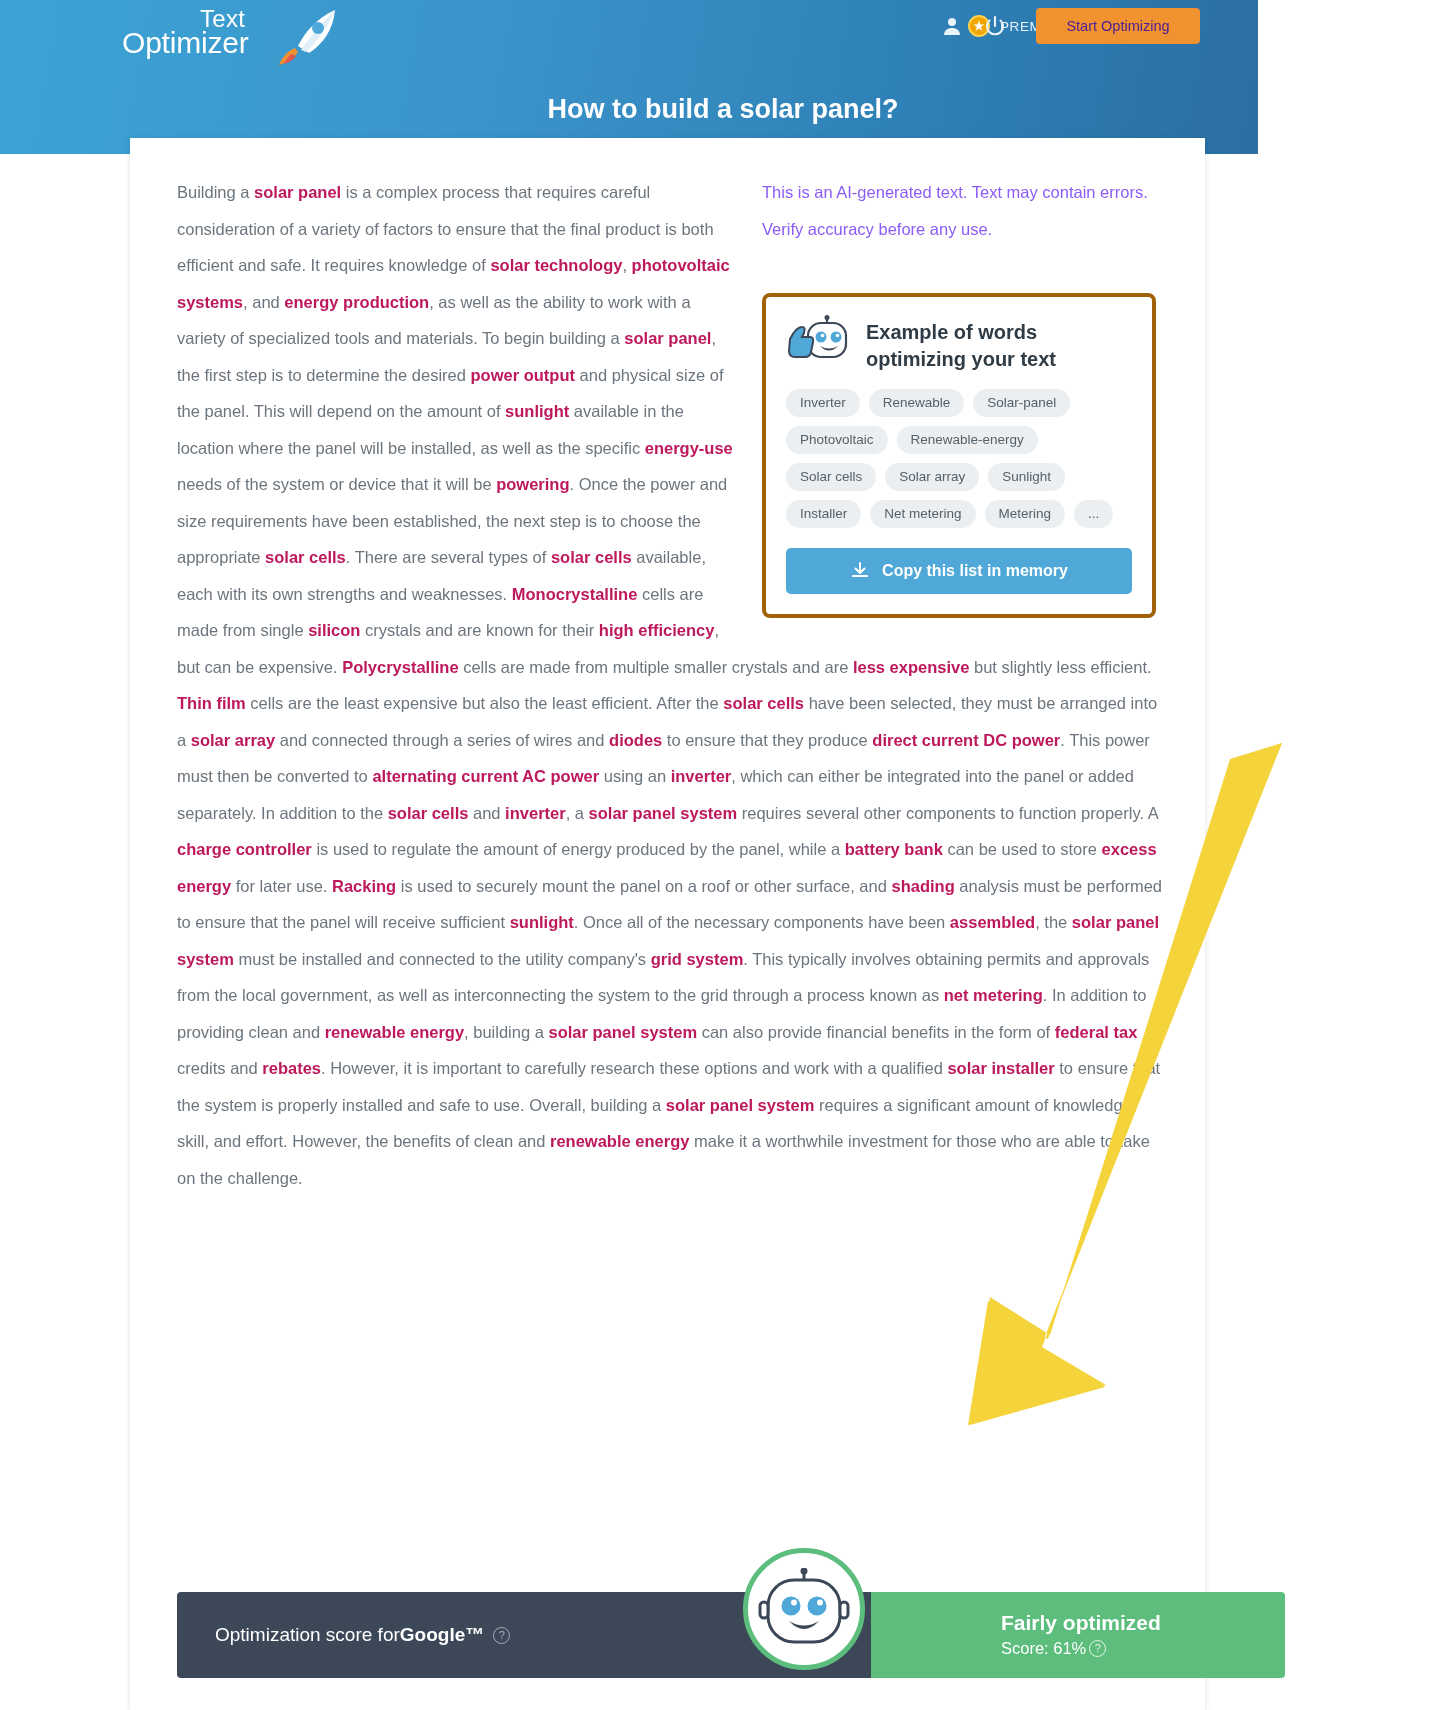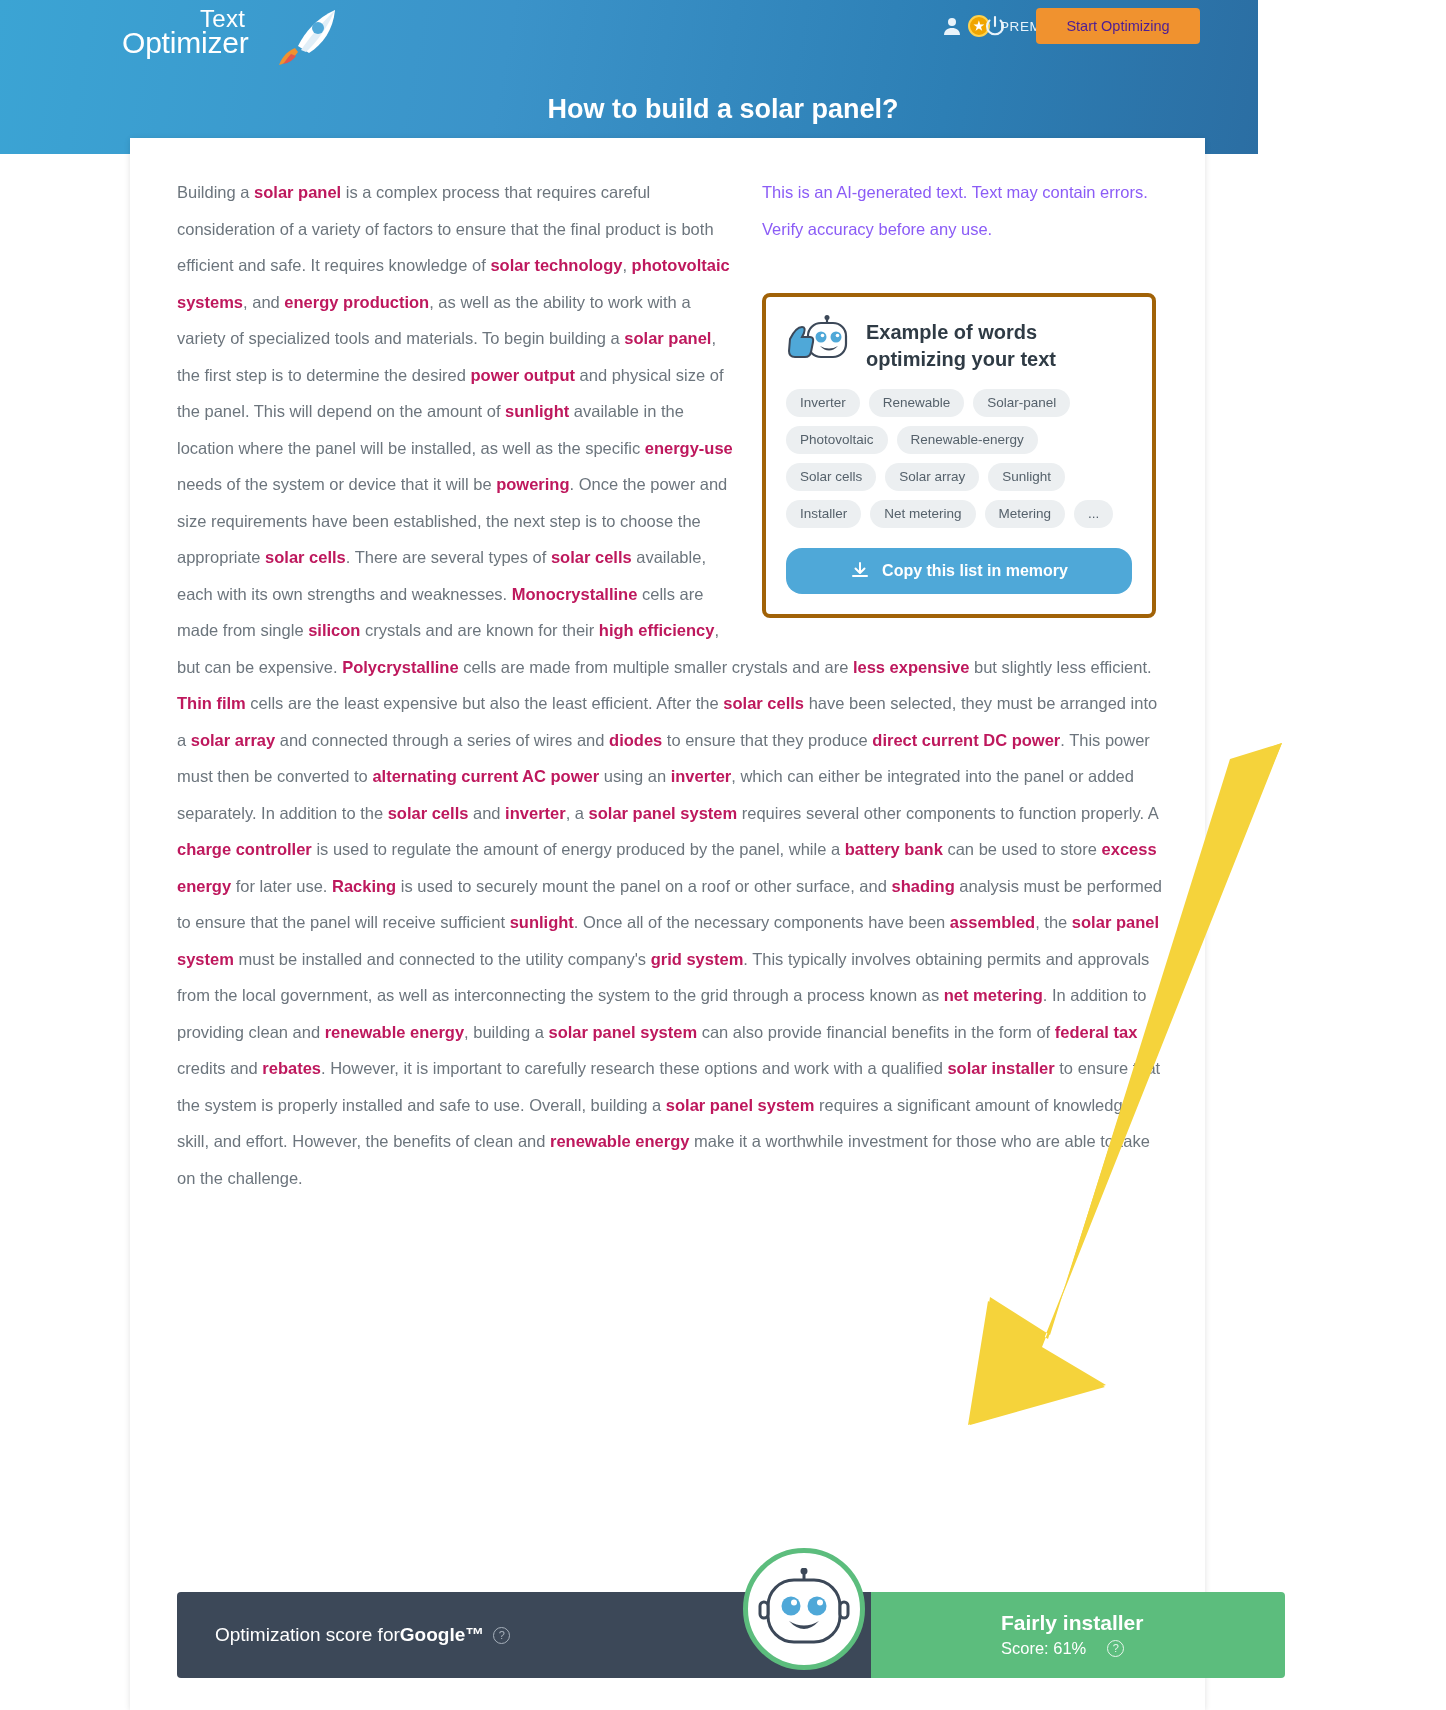--- a/index.html
+++ b/index.html
@@ -165,21 +165,21 @@
     color: #55616b;
     line-height: 16px;
     white-space: nowrap;
   }
   .copy-btn {
     margin-top: 20px;
     width: 100%;
     height: 46px;
     background: #4fa8d8;
     border: none;
-    border-radius: 16px;
+    border-radius: 5px;
     color: #ffffff;
     font-size: 16px;
     font-weight: bold;
     font-family: "Liberation Sans", sans-serif;
     display: flex;
     align-items: center;
     justify-content: center;
     gap: 12px;
     cursor: pointer;
   }
@@ -207,21 +207,21 @@
     width: 414px;
     background: #5cbd7d;
     border-radius: 0 4px 4px 0;
     display: flex;
     flex-direction: column;
     justify-content: center;
     padding-left: 130px;
     color: #ffffff;
   }
   .score-label { font-size: 21px; font-weight: bold; line-height: 26px; }
-  .score-value { font-size: 16.5px; line-height: 24px; display: flex; align-items: center; gap: 21px; }
+  .score-value { font-size: 16.5px; line-height: 24px; display: flex; align-items: center; gap: 3px; }
   .qmark {
     display: inline-flex;
     width: 17px; height: 17px;
     border-radius: 50%;
     border: 1.4px solid currentColor;
     align-items: center; justify-content: center;
     font-size: 11px;
     opacity: .85;
   }
   .qmark.dark { border-color: #b9c2cc; color: #b9c2cc; margin-left: 9px; }
@@ -332,21 +332,21 @@
     <div>Building a <b>solar panel</b> is a complex process that requires careful consideration of a variety of factors to ensure that the final product is both efficient and safe. It requires knowledge of <b>solar technology</b>, <b>photovoltaic systems</b>, and <b>energy production</b>, as well as the ability to work with a variety of specialized tools and materials. To begin building a <b>solar panel</b>, the first step is to determine the desired <b>power output</b> and physical size of the panel. This will depend on the amount of <b>sunlight</b> available in the location where the panel will be installed, as well as the specific <b>energy-use</b> needs of the system or device that it will be <b>powering</b>. Once the power and size requirements have been established, the next step is to choose the appropriate <b>solar cells</b>. There are several types of <b>solar cells</b> available, each with its own strengths and weaknesses. <b>Monocrystalline</b> cells are made from single <b>silicon</b> crystals and are known for their <b>high efficiency</b>, but can be expensive. <b>Polycrystalline</b> cells are made from multiple smaller crystals and are <b>less expensive</b> but slightly less efficient. <b>Thin film</b> cells are the least expensive but also the least efficient. After the <b>solar cells</b> have been selected, they must be arranged into a <b>solar array</b> and connected through a series of wires and <b>diodes</b> to ensure that they produce <b>direct current DC power</b>. This power must then be converted to <b>alternating current AC power</b> using an <b>inverter</b>, which can either be integrated into the panel or added separately. In addition to the <b>solar cells</b> and <b>inverter</b>, a <b>solar panel system</b> requires several other components to function properly. A <b>charge controller</b> is used to regulate the amount of energy produced by the panel, while a <b>battery bank</b> can be used to store <b>excess energy</b> for later use. <b>Racking</b> is used to securely mount the panel on a roof or other surface, and <b>shading</b> analysis must be performed to ensure that the panel will receive sufficient <b>sunlight</b>. Once all of the necessary components have been <b>assembled</b>, the <b>solar panel system</b> must be installed and connected to the utility company's <b>grid system</b>. This typically involves obtaining permits and approvals from the local government, as well as interconnecting the system to the grid through a process known as <b>net metering</b>. In addition to providing clean and <b>renewable energy</b>, building a <b>solar panel system</b> can also provide financial benefits in the form of <b>federal tax</b> credits and <b>rebates</b>. However, it is important to carefully research these options and work with a qualified <b>solar installer</b> to ensure that the system is properly installed and safe to use. Overall, building a <b>solar panel system</b> requires a significant amount of knowledge, skill, and effort. However, the benefits of clean and <b>renewable energy</b> make it a worthwhile investment for those who are able to take on the challenge.</div>
   </div>
 
   <div class="score-bar">
     <div class="score-left">
       <span>Optimization score for </span>
       <b>Google™</b>
       <span class="qmark dark">?</span>
     </div>
     <div class="score-right">
-      <span class="score-label">Fairly installer</span>
+      <span class="score-label">Fairly optimized</span>
       <span class="score-value">
         <span>Score: 61%</span>
         <span class="qmark">?</span>
       </span>
     </div>
     <div class="robot-badge">
       <svg width="92" height="82" viewBox="0 0 92 82">
         <path d="M46 4 v8" stroke="#3c4858" stroke-width="3"></path>
         <circle cx="46" cy="3" r="3.5" fill="#3c4858"></circle>
         <rect x="10" y="12" width="72" height="62" rx="26" fill="#ffffff" stroke="#3c4858" stroke-width="3"></rect>

